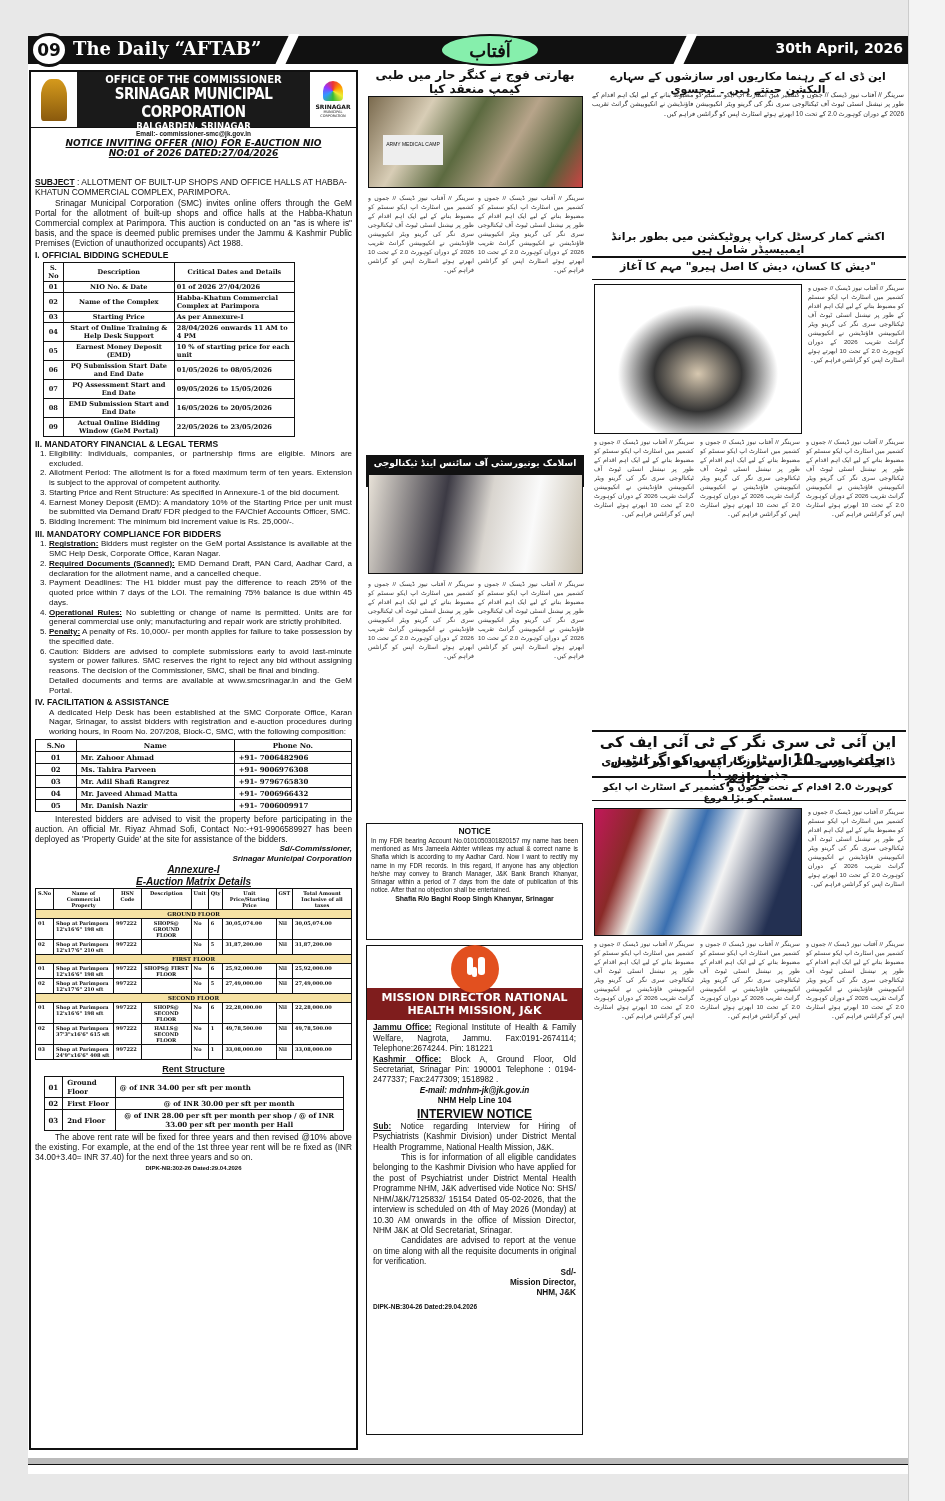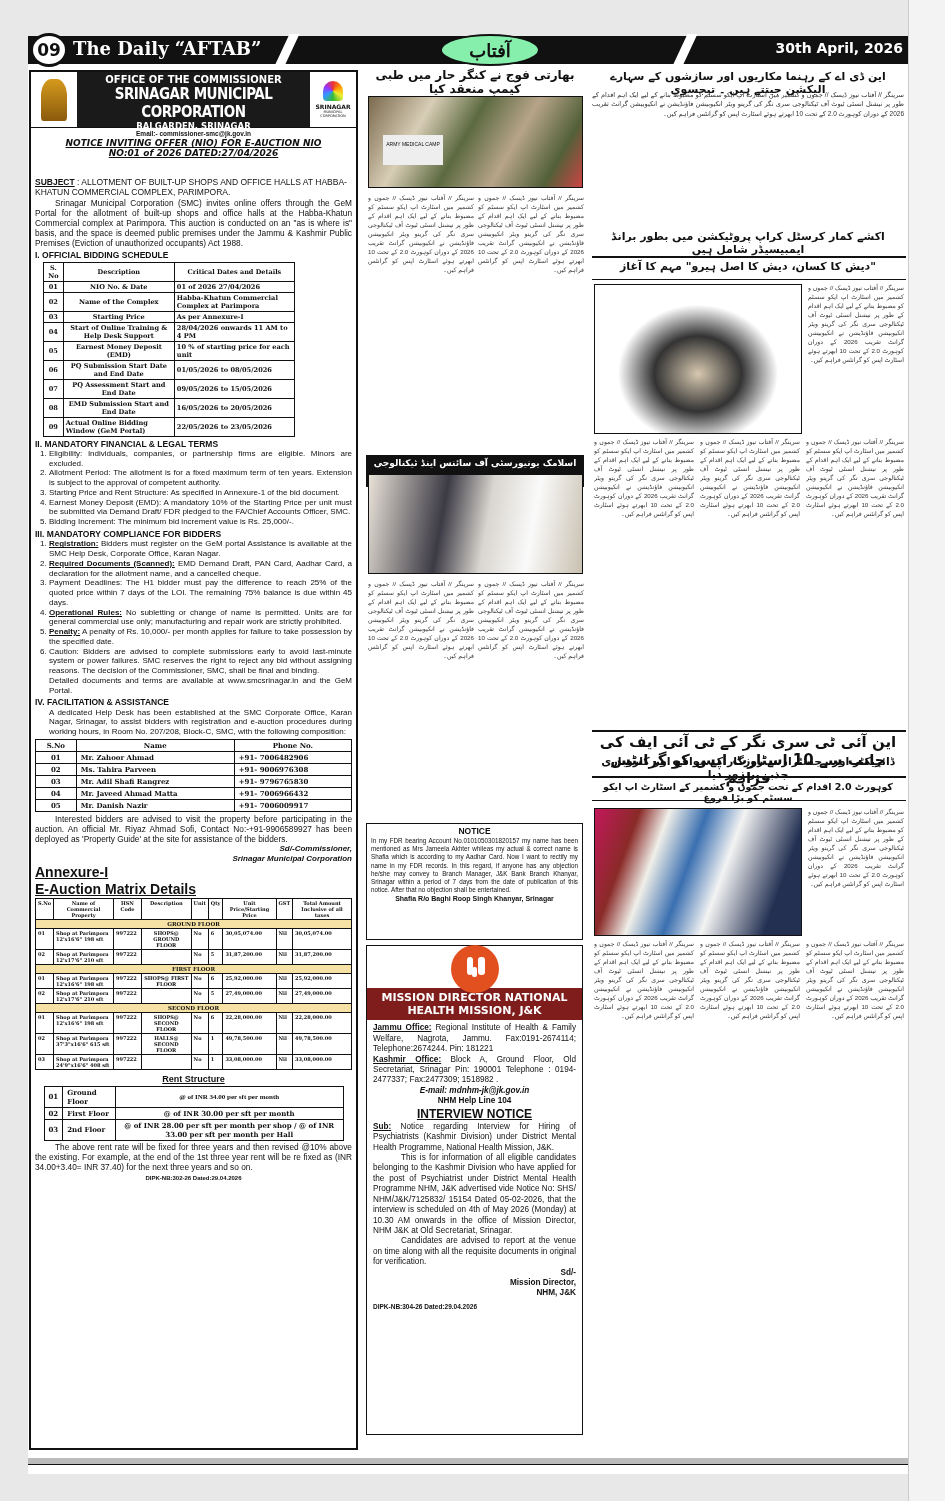--- a/index.html
+++ b/index.html
@@ -35,21 +35,21 @@
 table{border-collapse:collapse;width:100%}
 .sched{margin:1px 0 2px 8px;width:252px;font:bold 6.6px "DejaVu Serif",serif}
 .sched td,.sched th{border:1px solid #111;padding:1px 2px;vertical-align:middle}
 .sched th{font-size:6.5px}
 ol.terms{padding-left:14px;font-size:8px;text-align:justify}
 ol.terms li{margin-bottom:0}
 .u{text-decoration:underline;font-weight:bold}
 .help{margin:2px 0 2px 0;width:100%;font:bold 7px "DejaVu Serif",serif}
 .help td,.help th{border:1px solid #111;padding:1px 4px}
 .sd{text-align:right;font-style:italic;font-weight:bold;font-size:8px}
-.ann{text-align:left;font-weight:bold;text-decoration:underline;font-size:14px}
+.ann{text-align:center;font-style:italic;font-weight:bold;text-decoration:underline;font-size:10px}
 .matrix{font:bold 5px "DejaVu Serif",serif}
 .matrix td,.matrix th{border:1px solid #111;padding:1px 2px;vertical-align:top}
 .floor td{background:#f6e2a4;text-align:center;font-size:5.5px}
 .rent-h{text-align:center;font-weight:bold;text-decoration:underline;font-size:9px;margin-top:4px}
 .rent{margin:1px auto;width:300px;font:bold 7px "DejaVu Serif",serif}
 .rent td{border:1px solid #111;padding:1px 4px}
 .dipk{text-align:center;font-size:6px;font-weight:bold;margin-top:3px}
 .head-urdu{font:bold 12px "DejaVu Sans",sans-serif;text-align:center;direction:rtl}
 .photo{background:linear-gradient(135deg,#6b6d4a,#c9b28a 40%,#7d8a64 70%,#a45);border:1px solid #111}
 .col-text{position:absolute;direction:rtl;font-size:6.2px;line-height:1.45;color:#333;text-align:justify;overflow:hidden}
@@ -154,21 +154,21 @@
             <td style="text-align: center;">PQ Assessment Start and End Date</td>
             <td>09/05/2026 to 15/05/2026</td>
           </tr>
           <tr>
             <td style="text-align: center;">08</td>
             <td style="text-align: center;">EMD Submission Start and End Date</td>
             <td>16/05/2026 to 20/05/2026</td>
           </tr>
           <tr>
             <td style="text-align: center;">09</td>
-            <td style="">Actual Online Bidding Window (GeM Portal)</td>
+            <td style="text-align: center;">Actual Online Bidding Window (GeM Portal)</td>
             <td>22/05/2026 to 23/05/2026</td>
           </tr>
         </tbody>
     </table>
     <div class="sec">II.   MANDATORY FINANCIAL &amp; LEGAL TERMS</div>
     <ol class="terms" id="terms-list">
         <li>Eligibility: Individuals, companies, or partnership firms are eligible. Minors are excluded.</li>
         <li>Allotment Period: The allotment is for a fixed maximum term of ten years. Extension is subject to the approval of competent authority.</li>
         <li>Starting Price and Rent Structure: As specified in Annexure-1 of the bid document.</li>
         <li>Earnest Money Deposit (EMD): A mandatory 10% of the Starting Price per unit must be submitted via Demand Draft/ FDR pledged to the FA/Chief Accounts Officer, SMC.</li>
@@ -329,21 +329,21 @@
             <td>33,08,000.00</td>
           </tr>
         </tbody>
     </table>
     <div class="rent-h">Rent Structure</div>
     <table class="rent">
         <tbody id="rent-body">
           <tr>
             <td style="text-align: center;">01</td>
             <td>Ground Floor</td>
-            <td style="text-align: center; font-family: Liberation Serif, serif;">@ of INR 34.00 per sft per month</td>
+            <td style="text-align: left;">@ of INR 34.00 per sft per month</td>
           </tr>
           <tr>
             <td style="text-align: center;">02</td>
             <td>First Floor</td>
             <td style="text-align: center;">@ of INR 30.00 per sft per month</td>
           </tr>
           <tr>
             <td style="text-align: center;">03</td>
             <td>2nd Floor</td>
             <td style="text-align: center;">@ of INR 28.00 per sft per month per shop / @ of INR 33.00 per sft per month per Hall</td>

